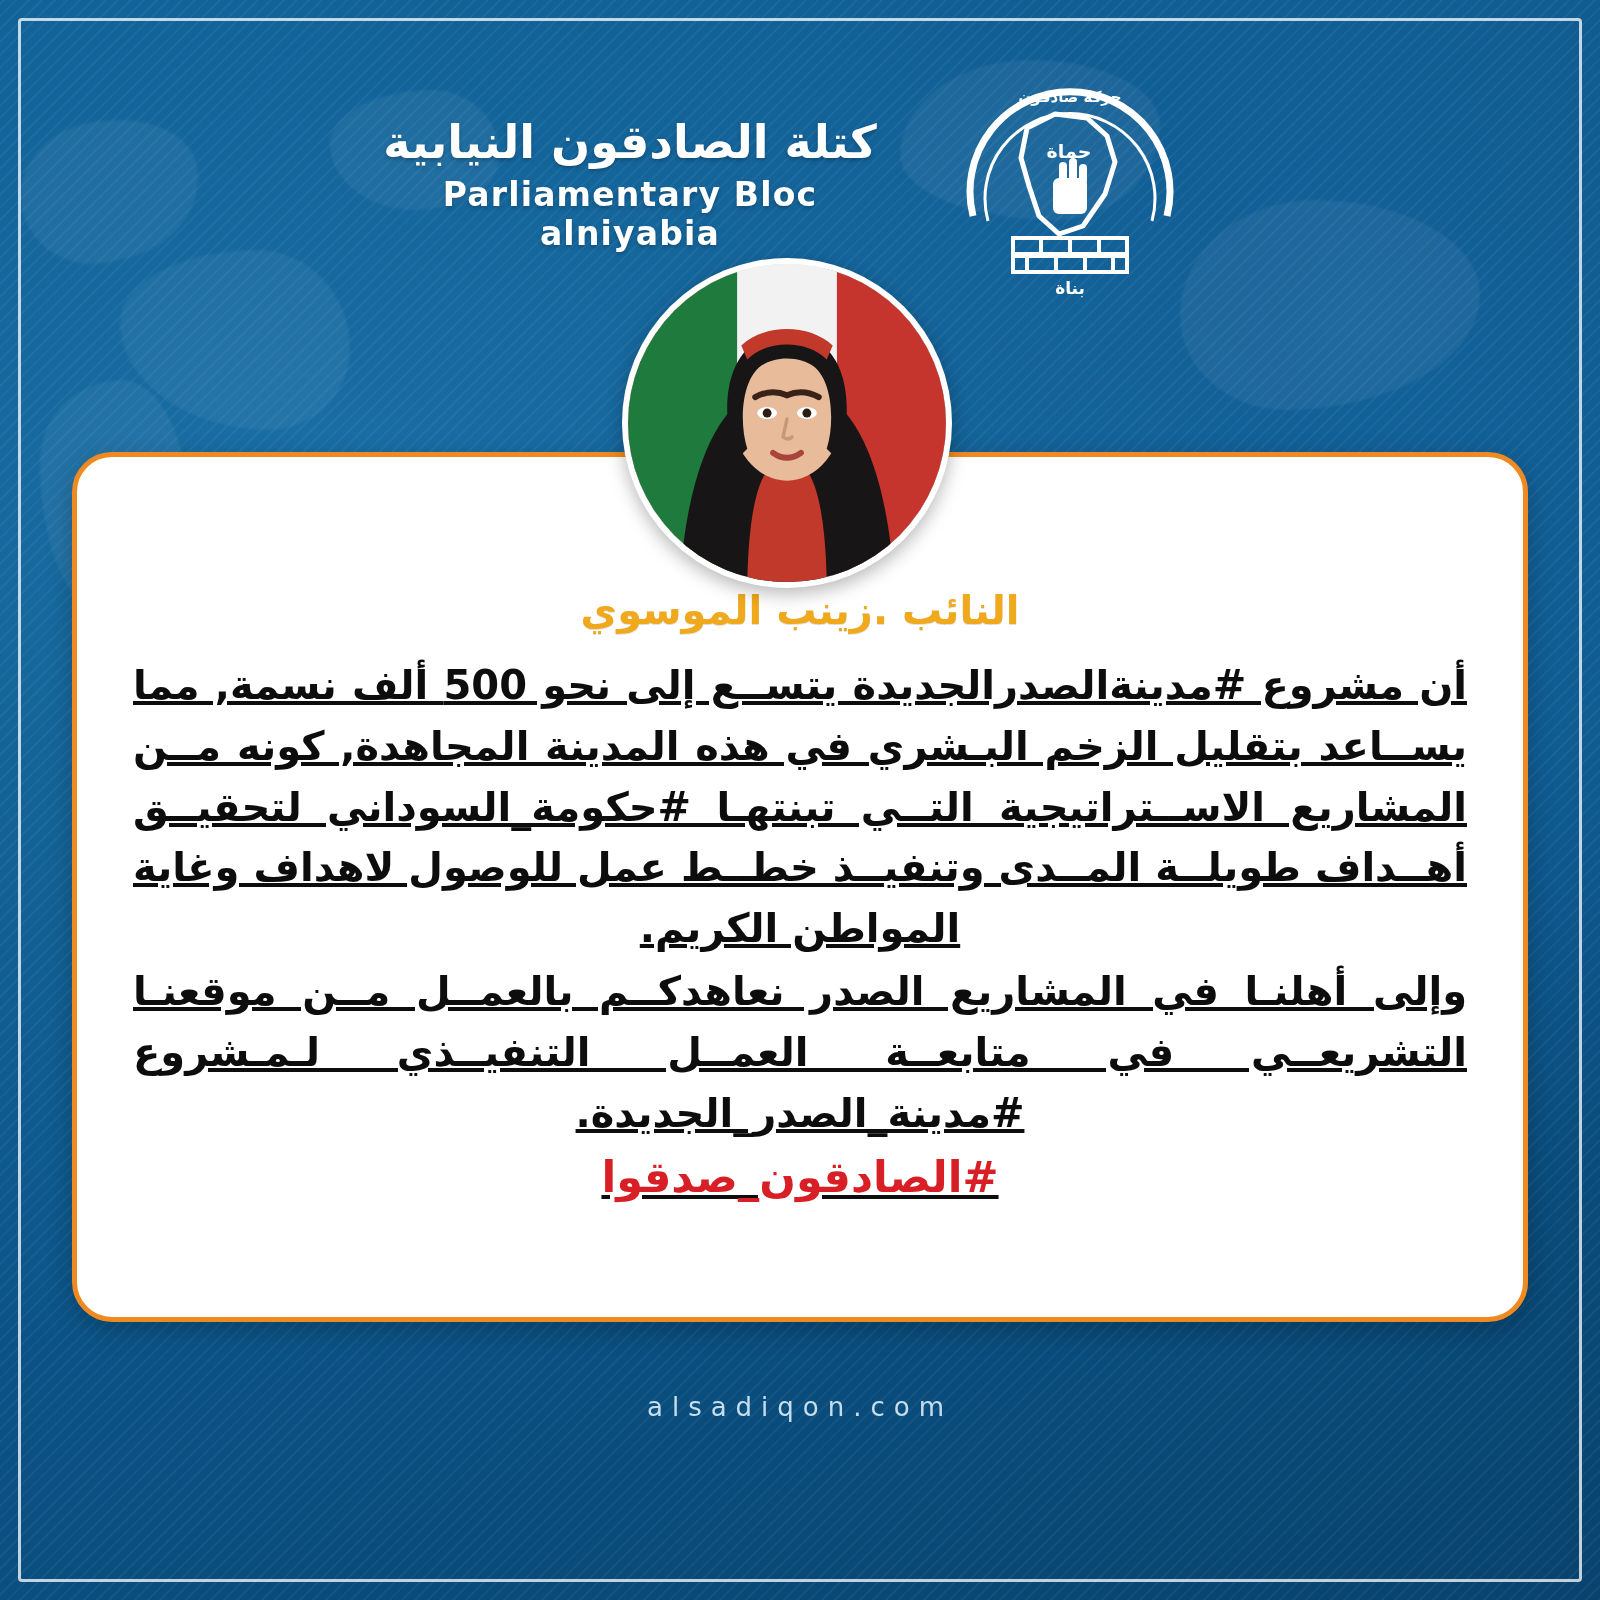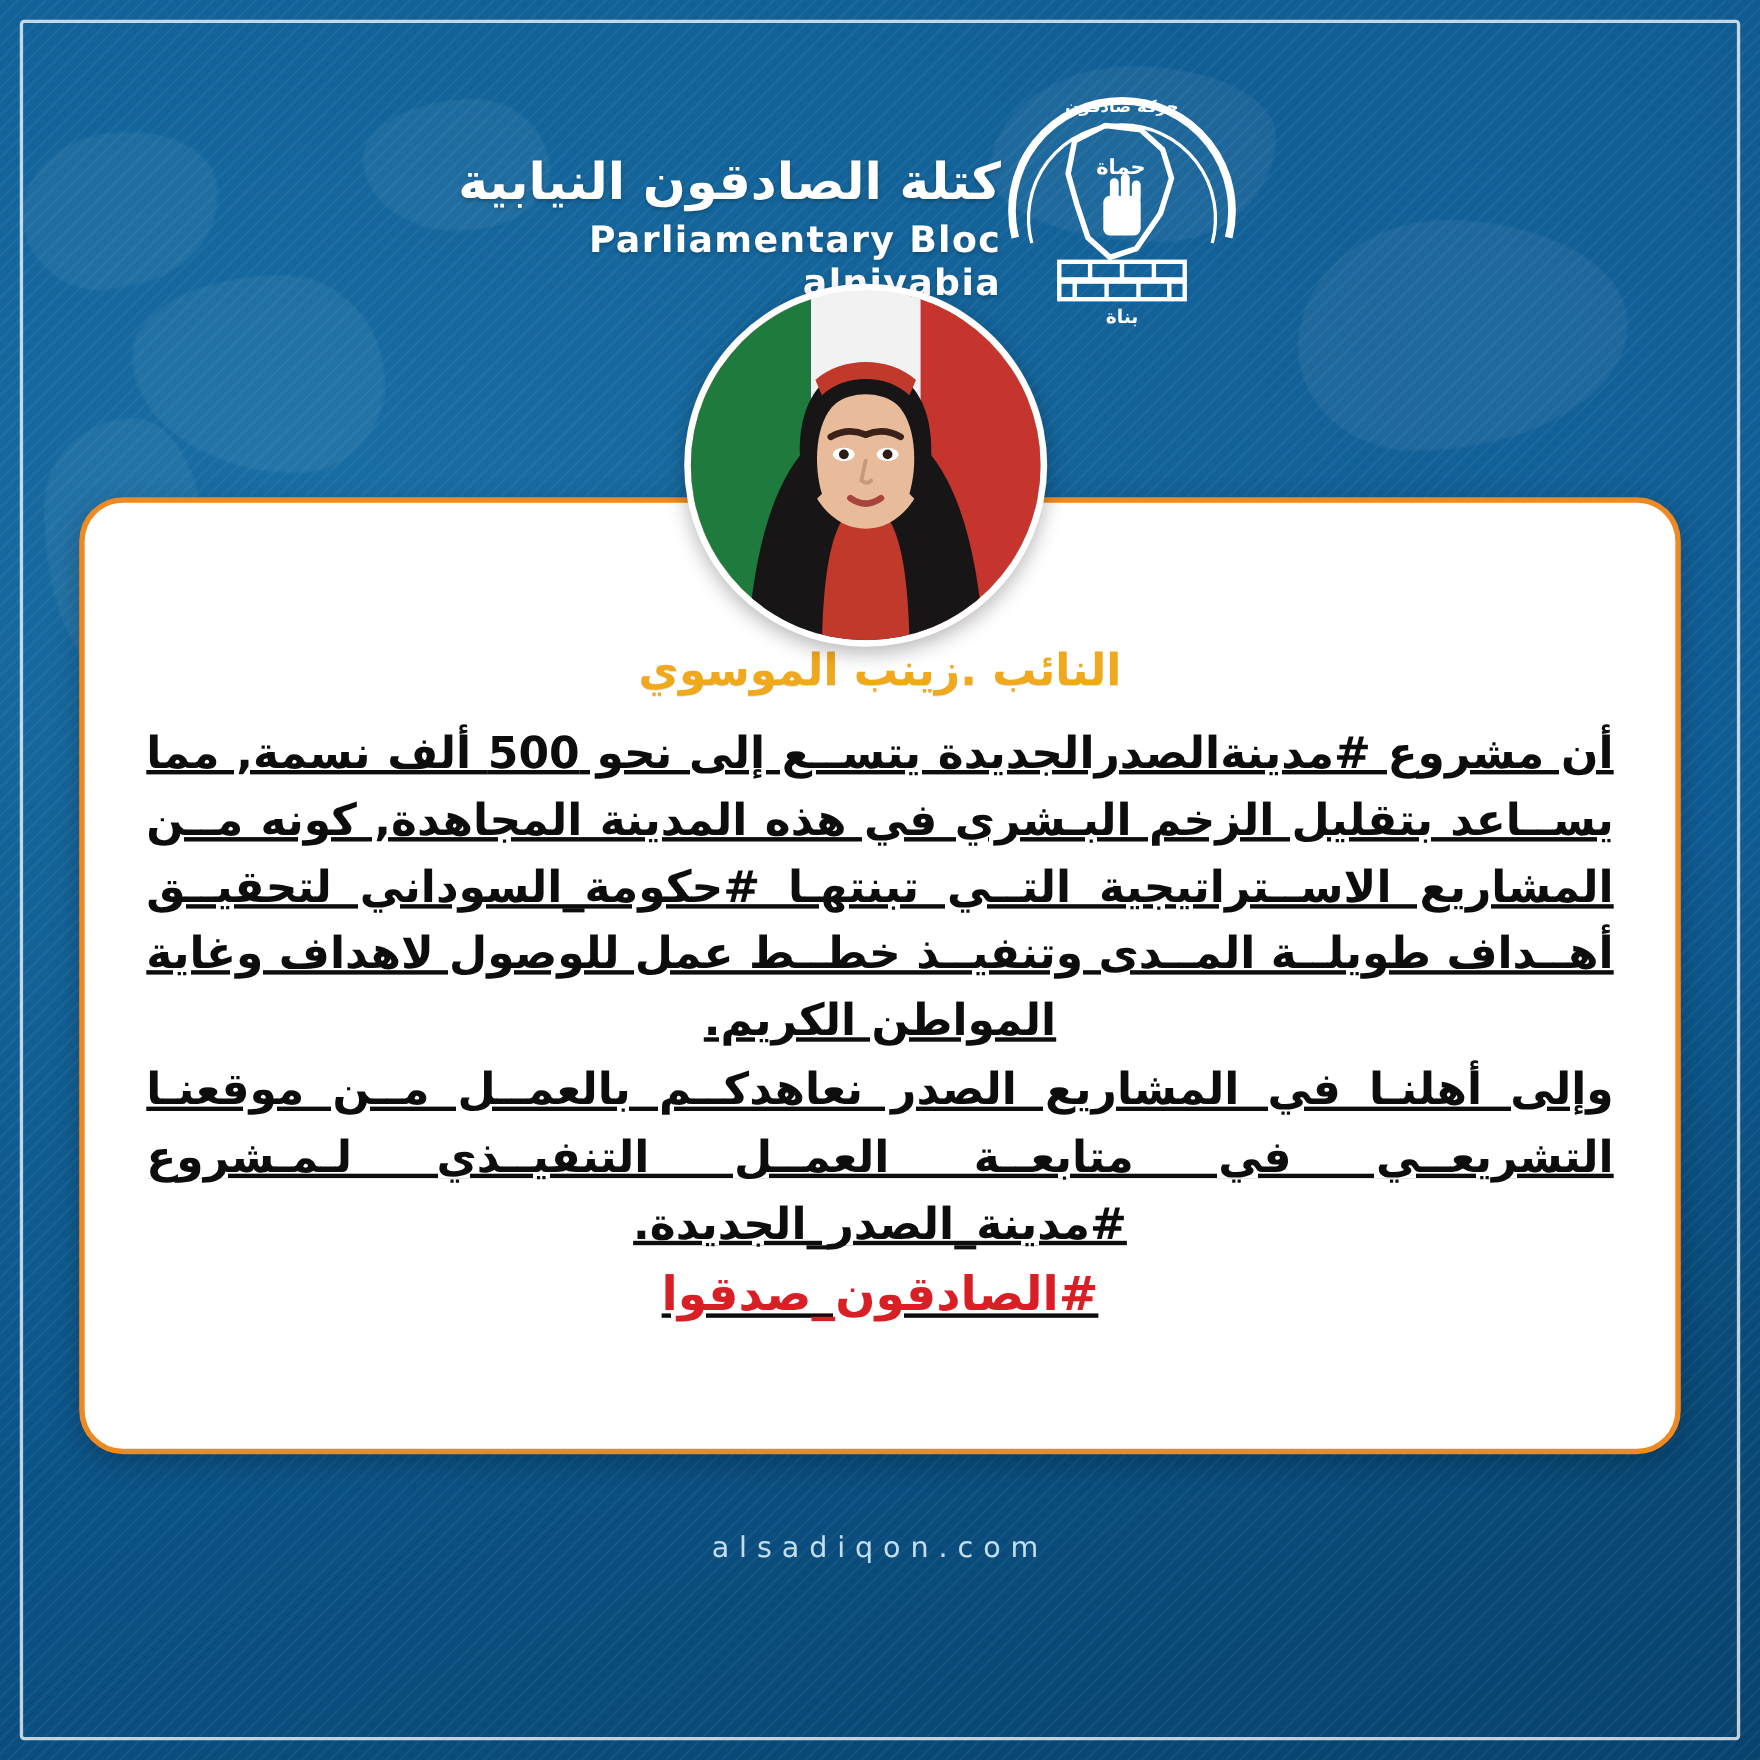--- a/index.html
+++ b/index.html
@@ -72,43 +72,43 @@
   .header {
     position: absolute;
     top: 46px;
     left: 0;
     right: 0;
     height: 250px;
   }
   .header-titles {
     position: absolute;
     right: 690px;
-    top: 93px;
+    top: 70px;
     width: 560px;
-    text-align: right;
+    text-align: center;
     color: #ffffff;
   }
   .title-ar {
     font-size: 46px;
     font-weight: 700;
     letter-spacing: 0px;
     line-height: 1.15;
     text-shadow: 0 2px 4px rgba(0,0,0,0.25);
   }
   .title-en {
     font-size: 33px;
     font-weight: 700;
     letter-spacing: 1.2px;
     direction: ltr;
     margin-top: 6px;
     text-shadow: 0 2px 4px rgba(0,0,0,0.25);
   }
   .logo {
     position: absolute;
-    left: 905px;
+    left: 955px;
     top: 20px;
     width: 230px;
     height: 235px;
   }
 
   
   .avatar-wrap {
     position: absolute;
     left: 622px;
     top: 258px;

